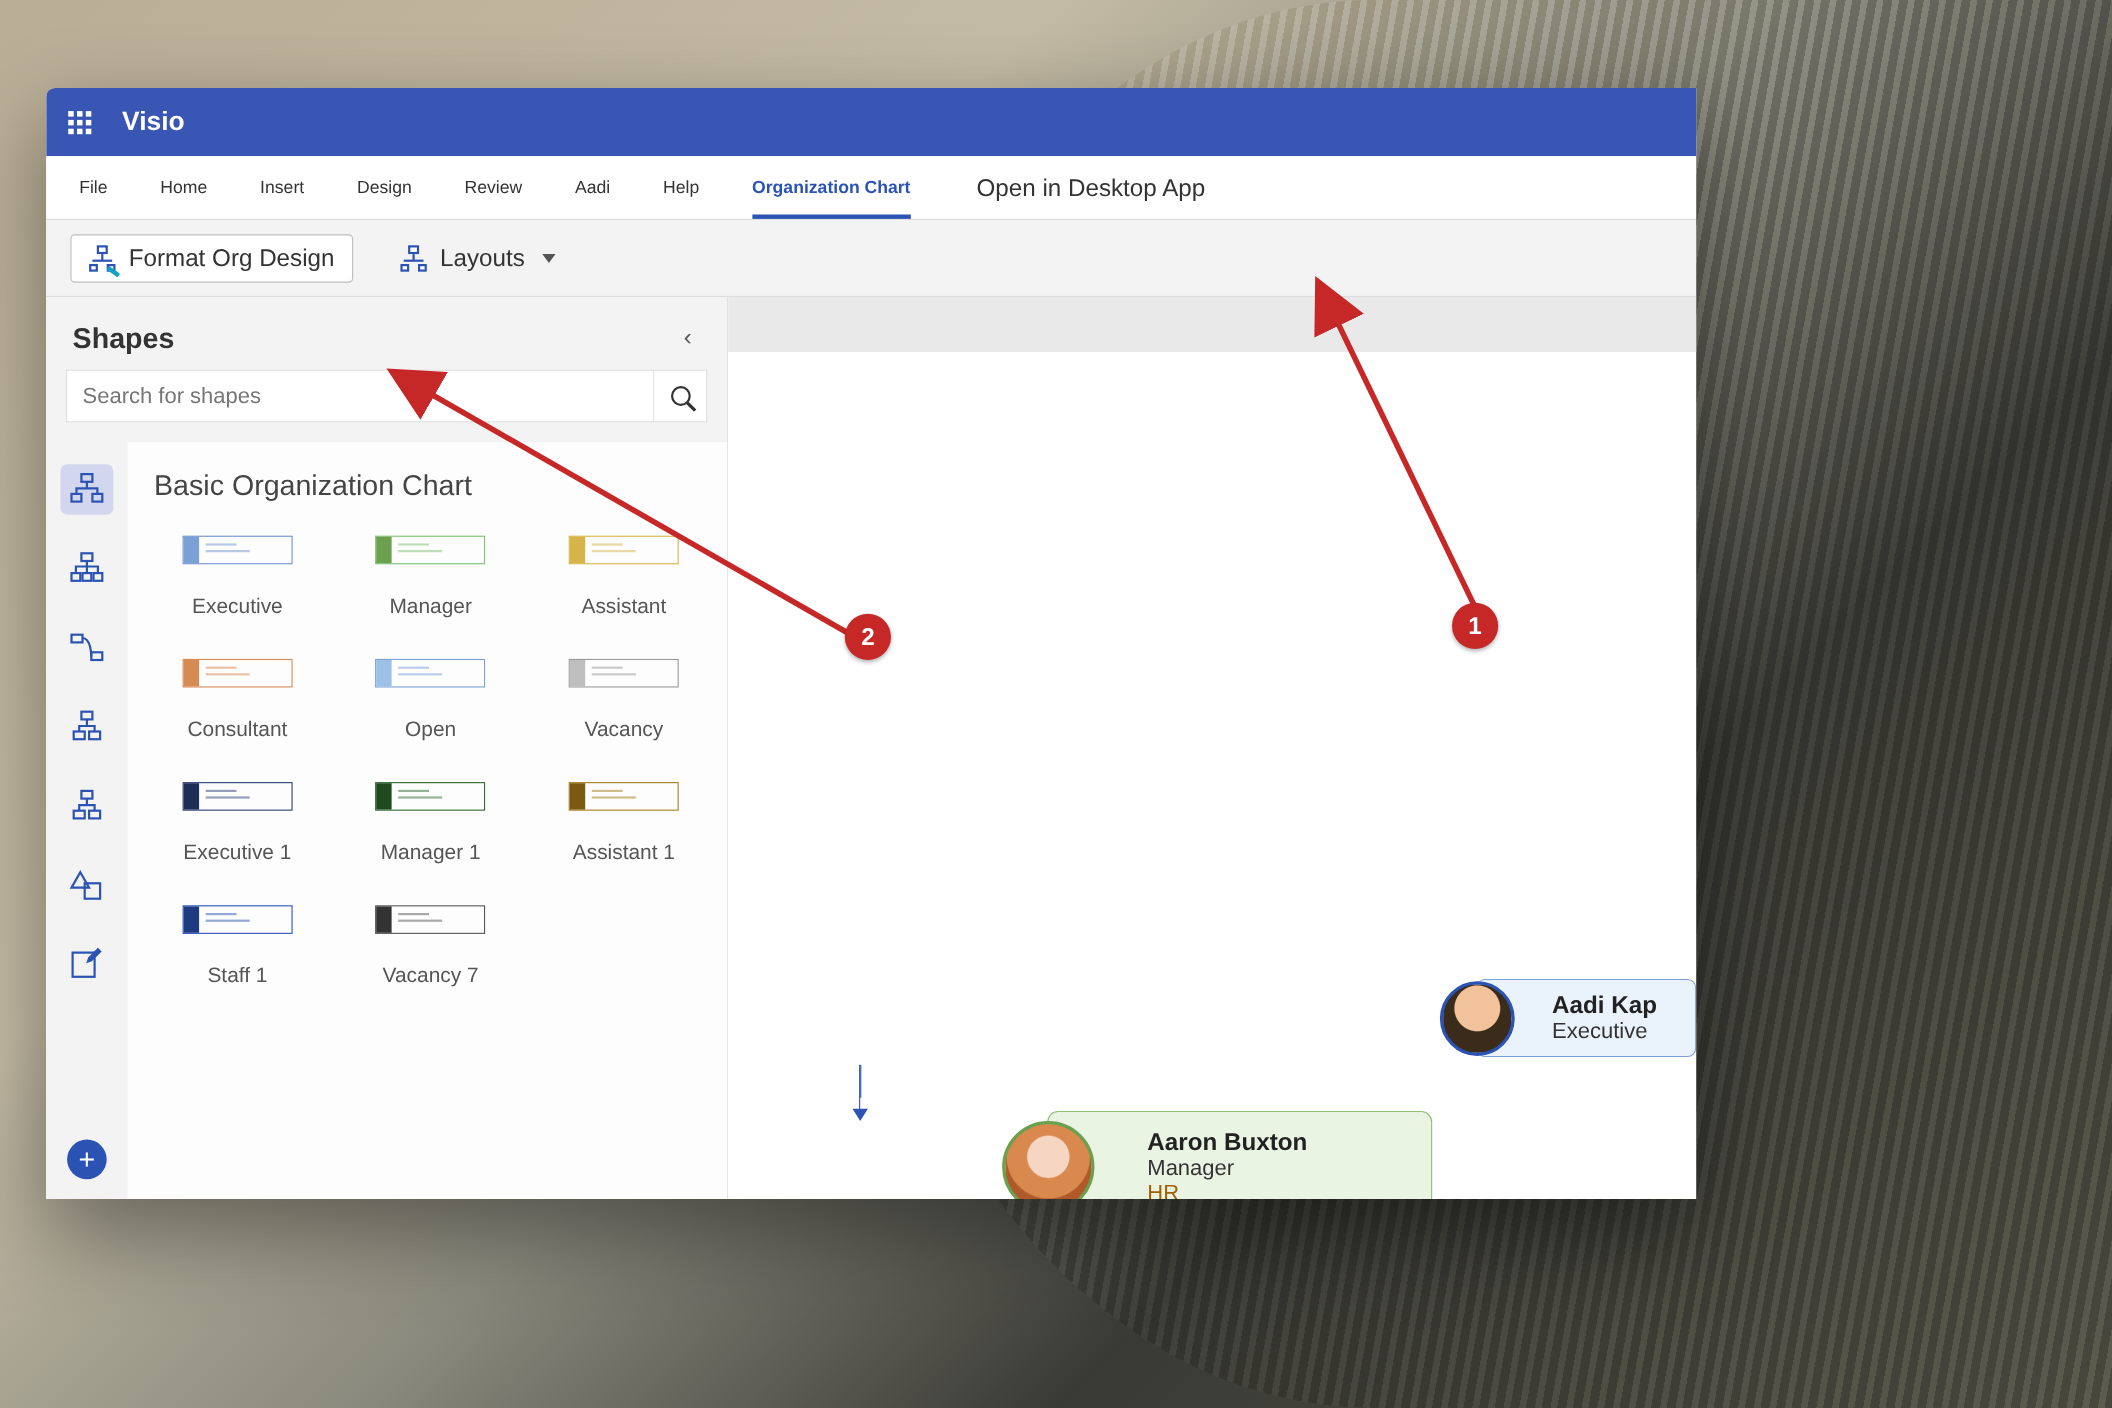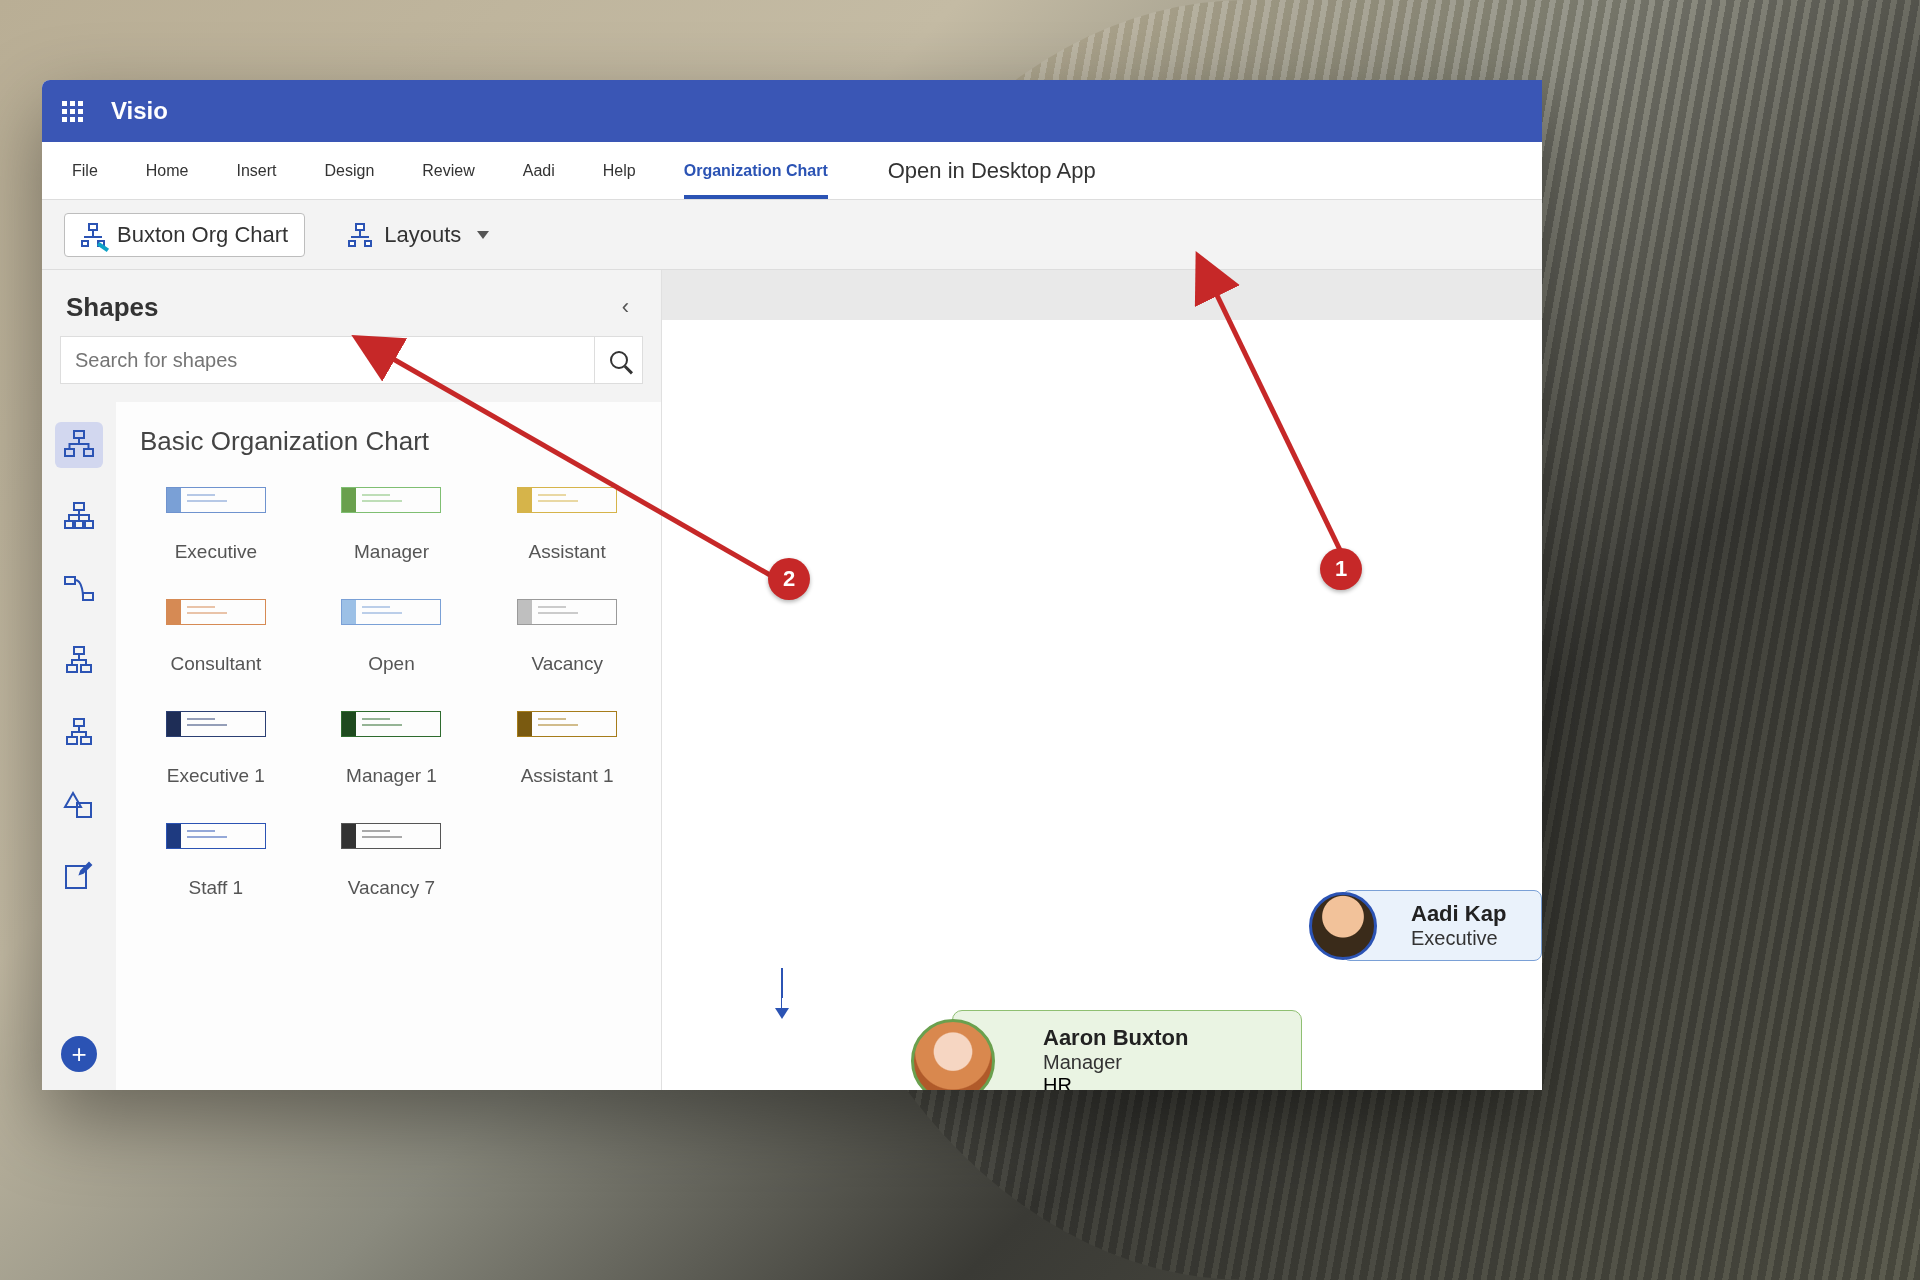--- a/index.html
+++ b/index.html
@@ -115,21 +115,21 @@
   .node-exec .role{ font-size:20px; color:#333;}
   .node-mgr {
     position:absolute; left:290px; top:690px; width:350px;
     background:#eaf4e3; border:1.5px solid #8fbf72; border-radius:10px; padding:14px 20px 14px 90px;
   }
   .node-mgr .avatar{ position:absolute; left:-42px; top:50%; transform:translateY(-50%);
     width:84px;height:84px;border-radius:50%;border:3px solid #6aa04e;
     background: radial-gradient(circle at 50% 38%, #f6d6c2 0 30%, #d9884e 32% 60%, #b05a2a 62% 100%);}
   .node-mgr .name{ font-size:22px; font-weight:700; color:#222;}
   .node-mgr .role{ font-size:20px; color:#333;}
-  .node-mgr .dept{ font-size:20px; color:#000000;}
+  .node-mgr .dept{ font-size:20px; color:#a16207;}
   .connector { position:absolute; border:1.5px solid #2b53b4; border-top:none; border-right:none;}
   .conn1 { right:0; top:648px; width:760px; height:30px; border-bottom:none;}
   .conn1-v { position:absolute; right:760px; top:648px; width:0; height:42px; border-left:1.5px solid #2b53b4;}
   .arrowhead{ position:absolute; width:0;height:0;border-left:7px solid transparent;border-right:7px solid transparent;border-top:11px solid #2b53b4;}
   .ah1{ right:753px; top:688px;}
   
   .callout { position:absolute; width:42px;height:42px;border-radius:50%;background:#c62828;color:#fff;display:flex;align-items:center;justify-content:center;font-size:22px;font-weight:700; box-shadow:0 2px 4px rgba(0,0,0,.3); z-index:50;}
   .arrow-svg{ position:absolute; overflow:visible; z-index:49; pointer-events:none;}
 </style>
 </head>
@@ -169,21 +169,21 @@
   <div class="ribbon">
     <button class="ribbon-btn outlined">
       <span class="icon-org">
         <span class="box t"></span>
           <span class="box b1"></span>
           <span class="box b2"></span>
         <span class="line v"></span>
           <span class="line h"></span>
           <span class="pen"></span>
       </span>
-      <span>Buxton Org Chart</span>
+      <span>Format Org Design</span>
     </button>
     <button class="ribbon-btn">
       <span class="icon-org">
         <span class="box t"></span>
           <span class="box b1"></span>
           <span class="box b2"></span>
         <span class="line v"></span>
           <span class="line h"></span>
       </span>
       <span>Layouts</span>

